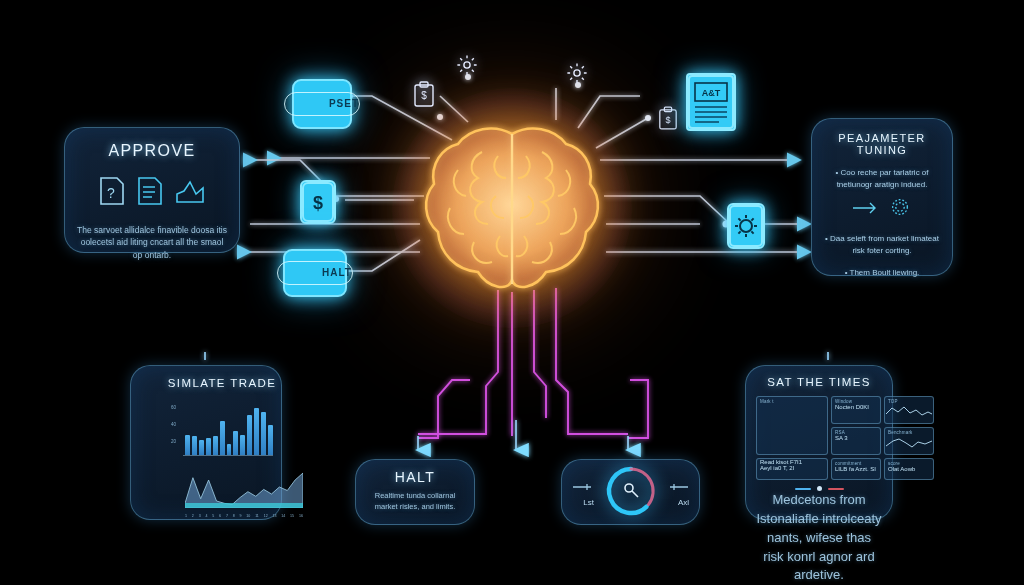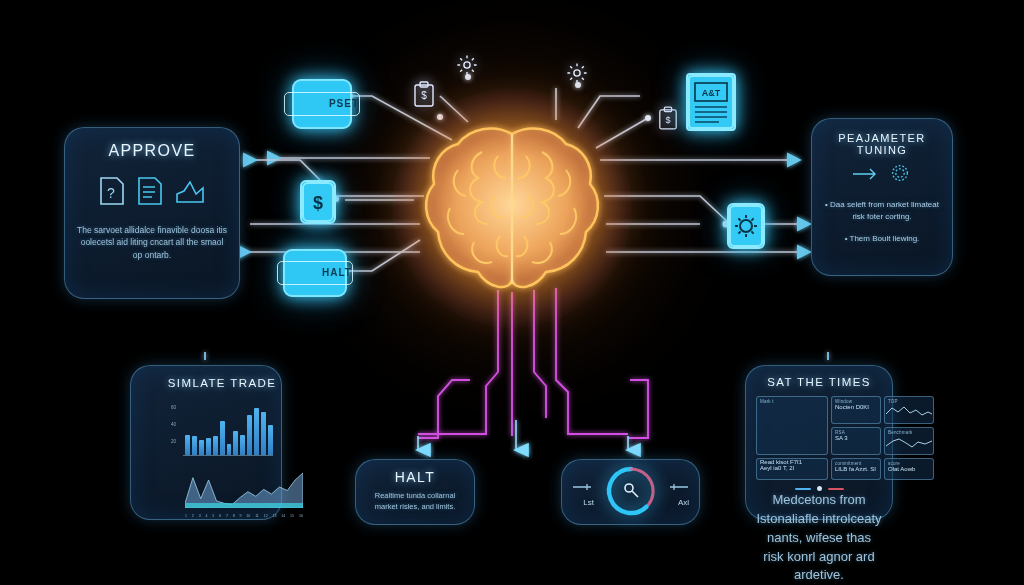--- a/index.html
+++ b/index.html
@@ -29,21 +29,21 @@
     text-shadow:0 0 4px rgba(110,180,225,.5);
   }
   .bullet{
     text-align:center;
     color:#a9cee6;
     line-height:1.45;
     text-shadow:0 0 4px rgba(110,180,225,.5);
   }
 
   
-  #panel-approve{left:64px;top:127px;width:176px;height:172px;}
+  #panel-approve{left:64px;top:127px;width:176px;height:126px;}
   #panel-approve .panel-title{font-size:16px;margin-top:14px;}
   #panel-approve .icon-row{display:flex;justify-content:center;gap:12px;margin-top:16px;}
   #panel-approve .panel-body{font-size:8.5px;margin-top:14px;padding:0 12px;}
 
   
   #panel-param{left:811px;top:118px;width:142px;height:158px;}
   #panel-param .panel-title{font-size:11px;margin-top:13px;}
   #panel-param .bullet{font-size:8px;padding:0 9px;margin-top:11px;}
   #panel-param .mid-row{display:flex;align-items:center;justify-content:center;gap:8px;margin-top:6px;}
 
@@ -69,21 +69,21 @@
     position:absolute;
     border-radius:9px;
     background:#2fc8f5;
     border:2px solid #7fe6ff;
     box-shadow:0 0 16px rgba(60,210,255,.95),0 0 34px rgba(40,170,235,.55);
     display:flex;align-items:center;justify-content:center;
     color:#06293c;font-weight:bold;letter-spacing:1px;
   }
   .node-card .inner{
     border:1.5px solid rgba(220,250,255,.85);
-    border-radius:5px;
+    border-radius:12px;
     width:74%;height:48%;
     display:flex;align-items:center;justify-content:center;
     font-size:10px;color:#0b3a52;padding-left:44px;
   }
   .node-icon{
     position:absolute;
     border-radius:6px;
     background:#33cbf6;
     border:2px solid #8ceaff;
     box-shadow:0 0 15px rgba(60,210,255,.9),0 0 30px rgba(40,170,235,.5);
@@ -335,20 +335,21 @@
         <svg width="30" height="30" viewBox="0 0 30 30" fill="none" stroke="#48c8f0" stroke-width="1.6">
           <path d="M2 26h26V12l-7 6-6-12-6 9-7 3z"></path>
         </svg>
       </span>
     </div>
     <div class="panel-body">The sarvoet allidalce finavible doosa itis oolecetsl aid liting cncart all the smaol op ontarb.</div>
   </div>
 
   <div class="panel" id="panel-param">
     <div class="panel-title">PEAJAMETER TUNING</div>
+    <div class="bullet">• Coo reche par tarlatric of tnetiunogr aratign indued.</div>
     <div class="mid-row">
       <span>
         <svg width="28" height="12" viewBox="0 0 28 12" fill="none" stroke="#5fd0f0" stroke-width="1.4">
           <path d="M0 6h22M17 1l5 5-5 5"></path>
         </svg>
       </span>
       <span>
         <svg width="22" height="22" viewBox="0 0 24 24" fill="none" stroke="#49c4e8" stroke-width="1.5" stroke-dasharray="2 2">
           <circle cx="12" cy="12" r="8"></circle>
             <circle cx="12" cy="12" r="4.6"></circle>

